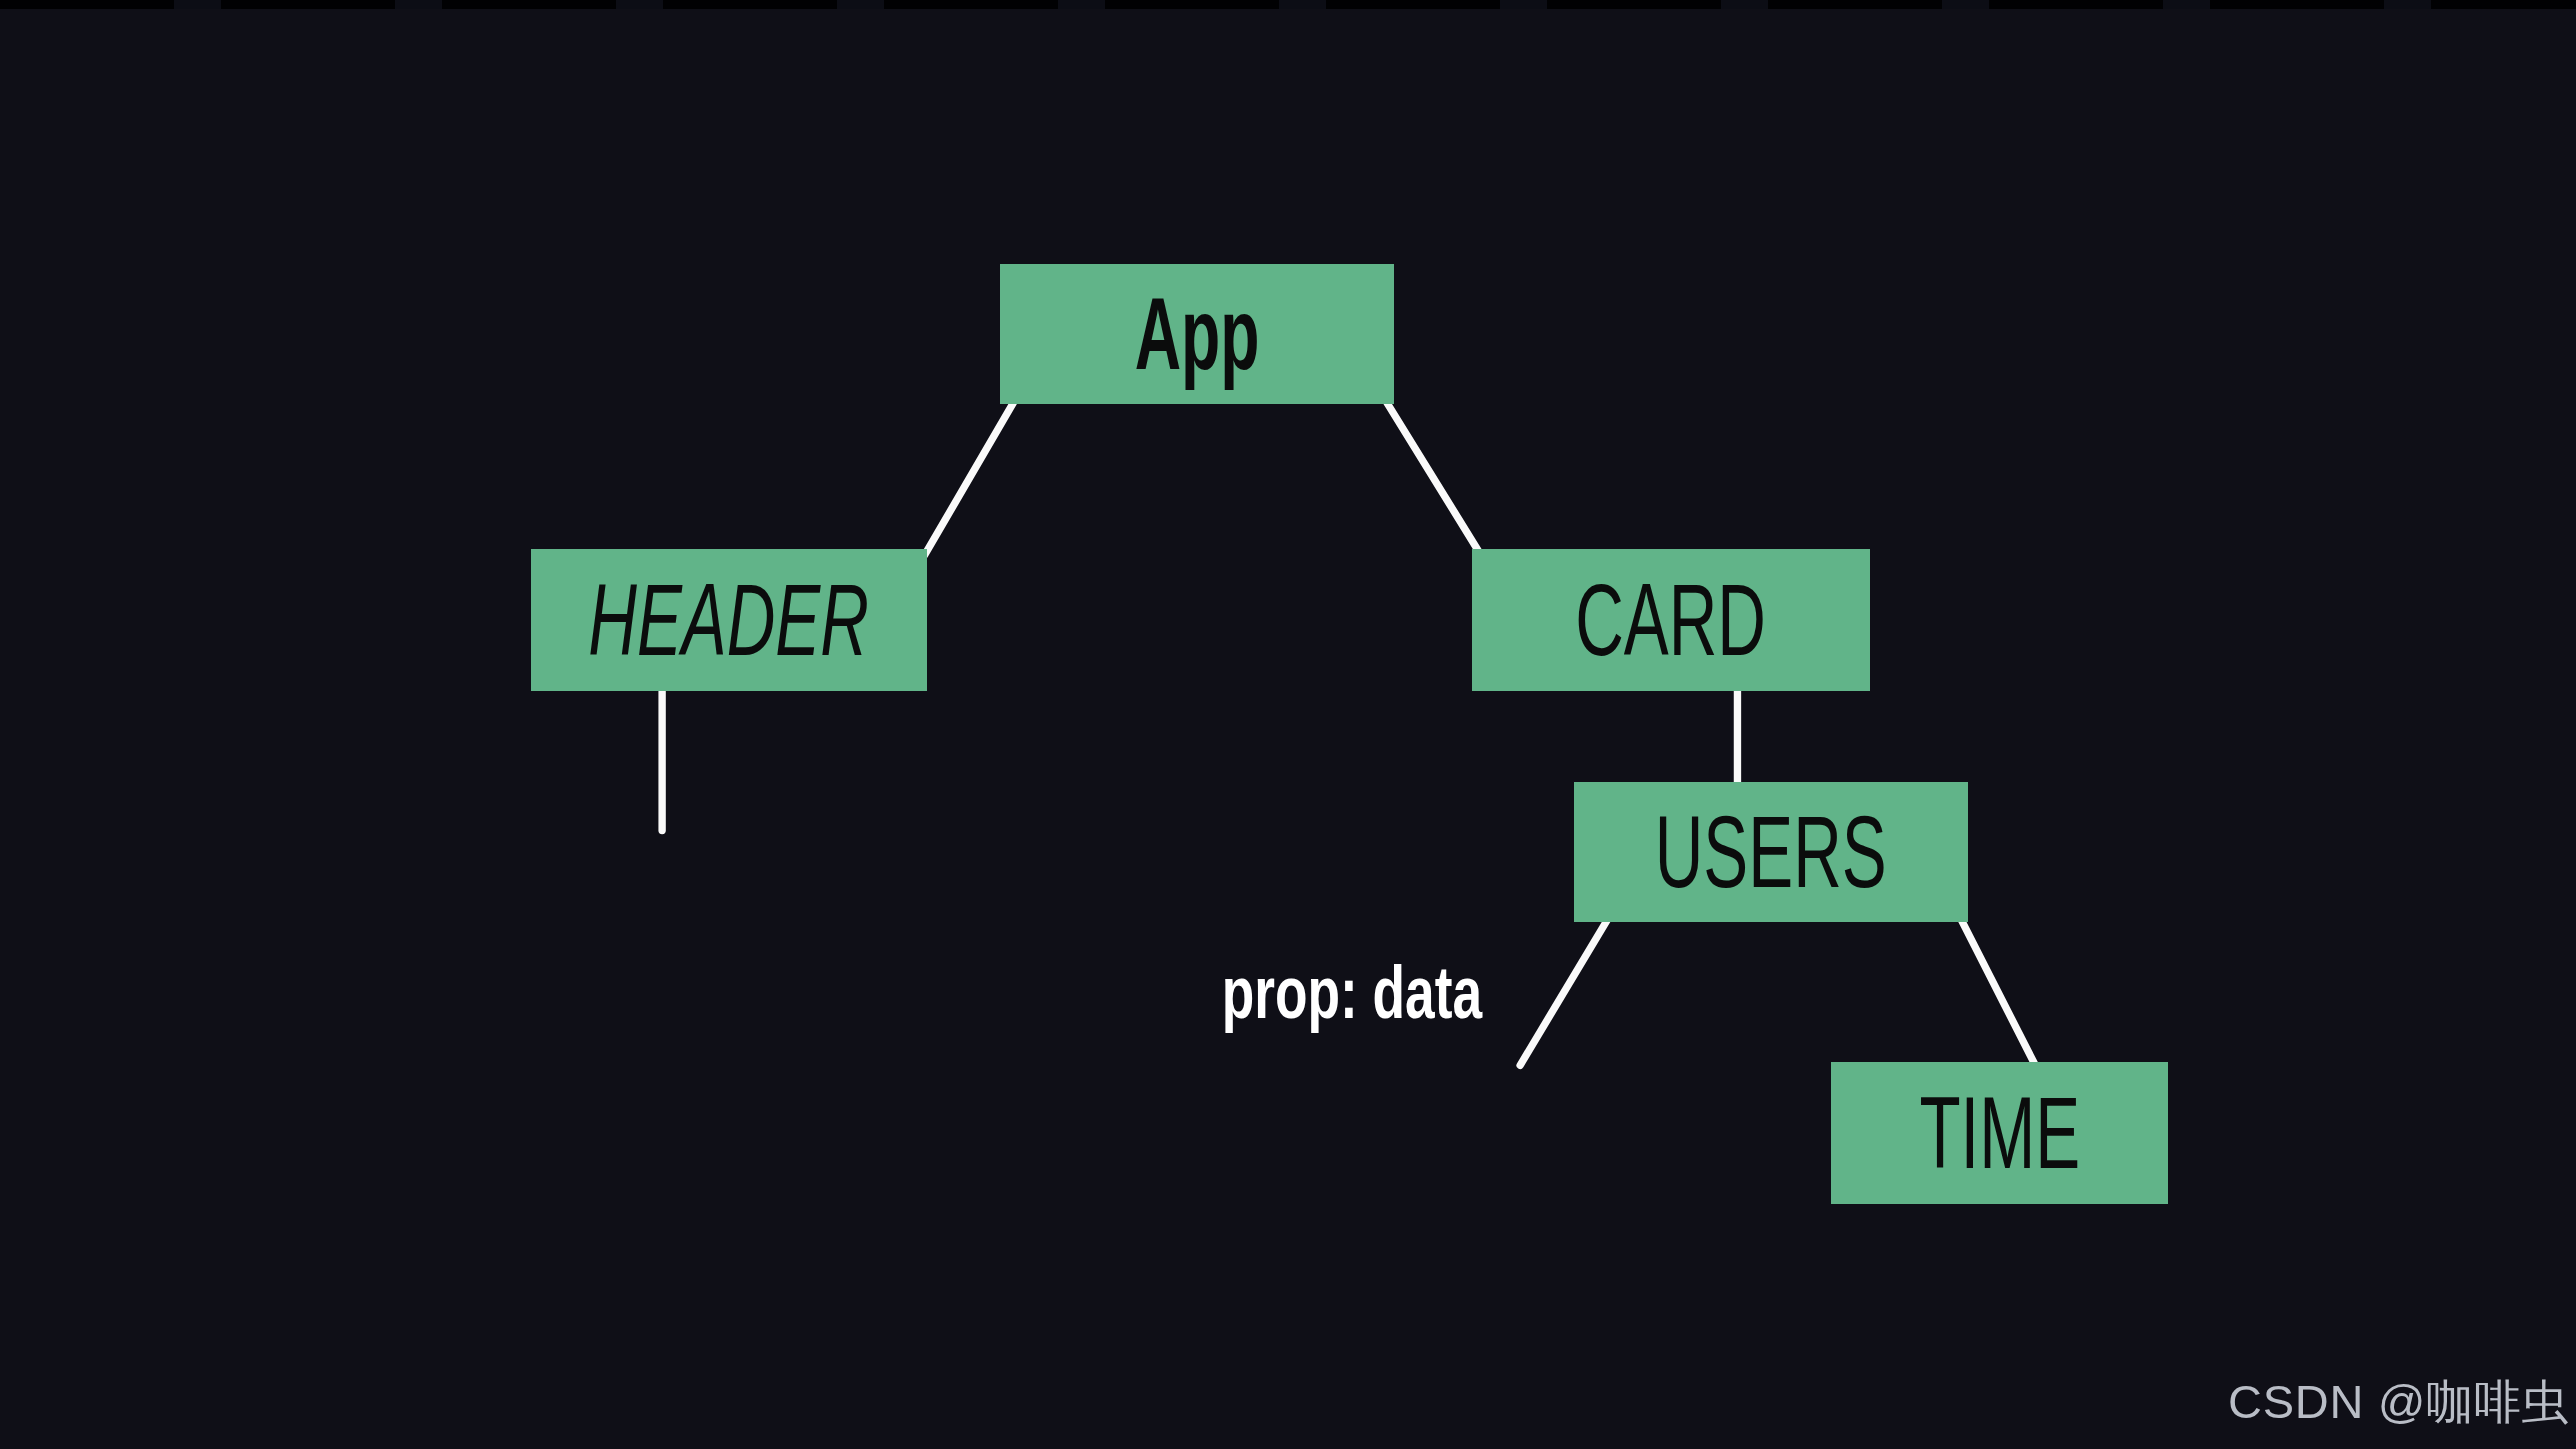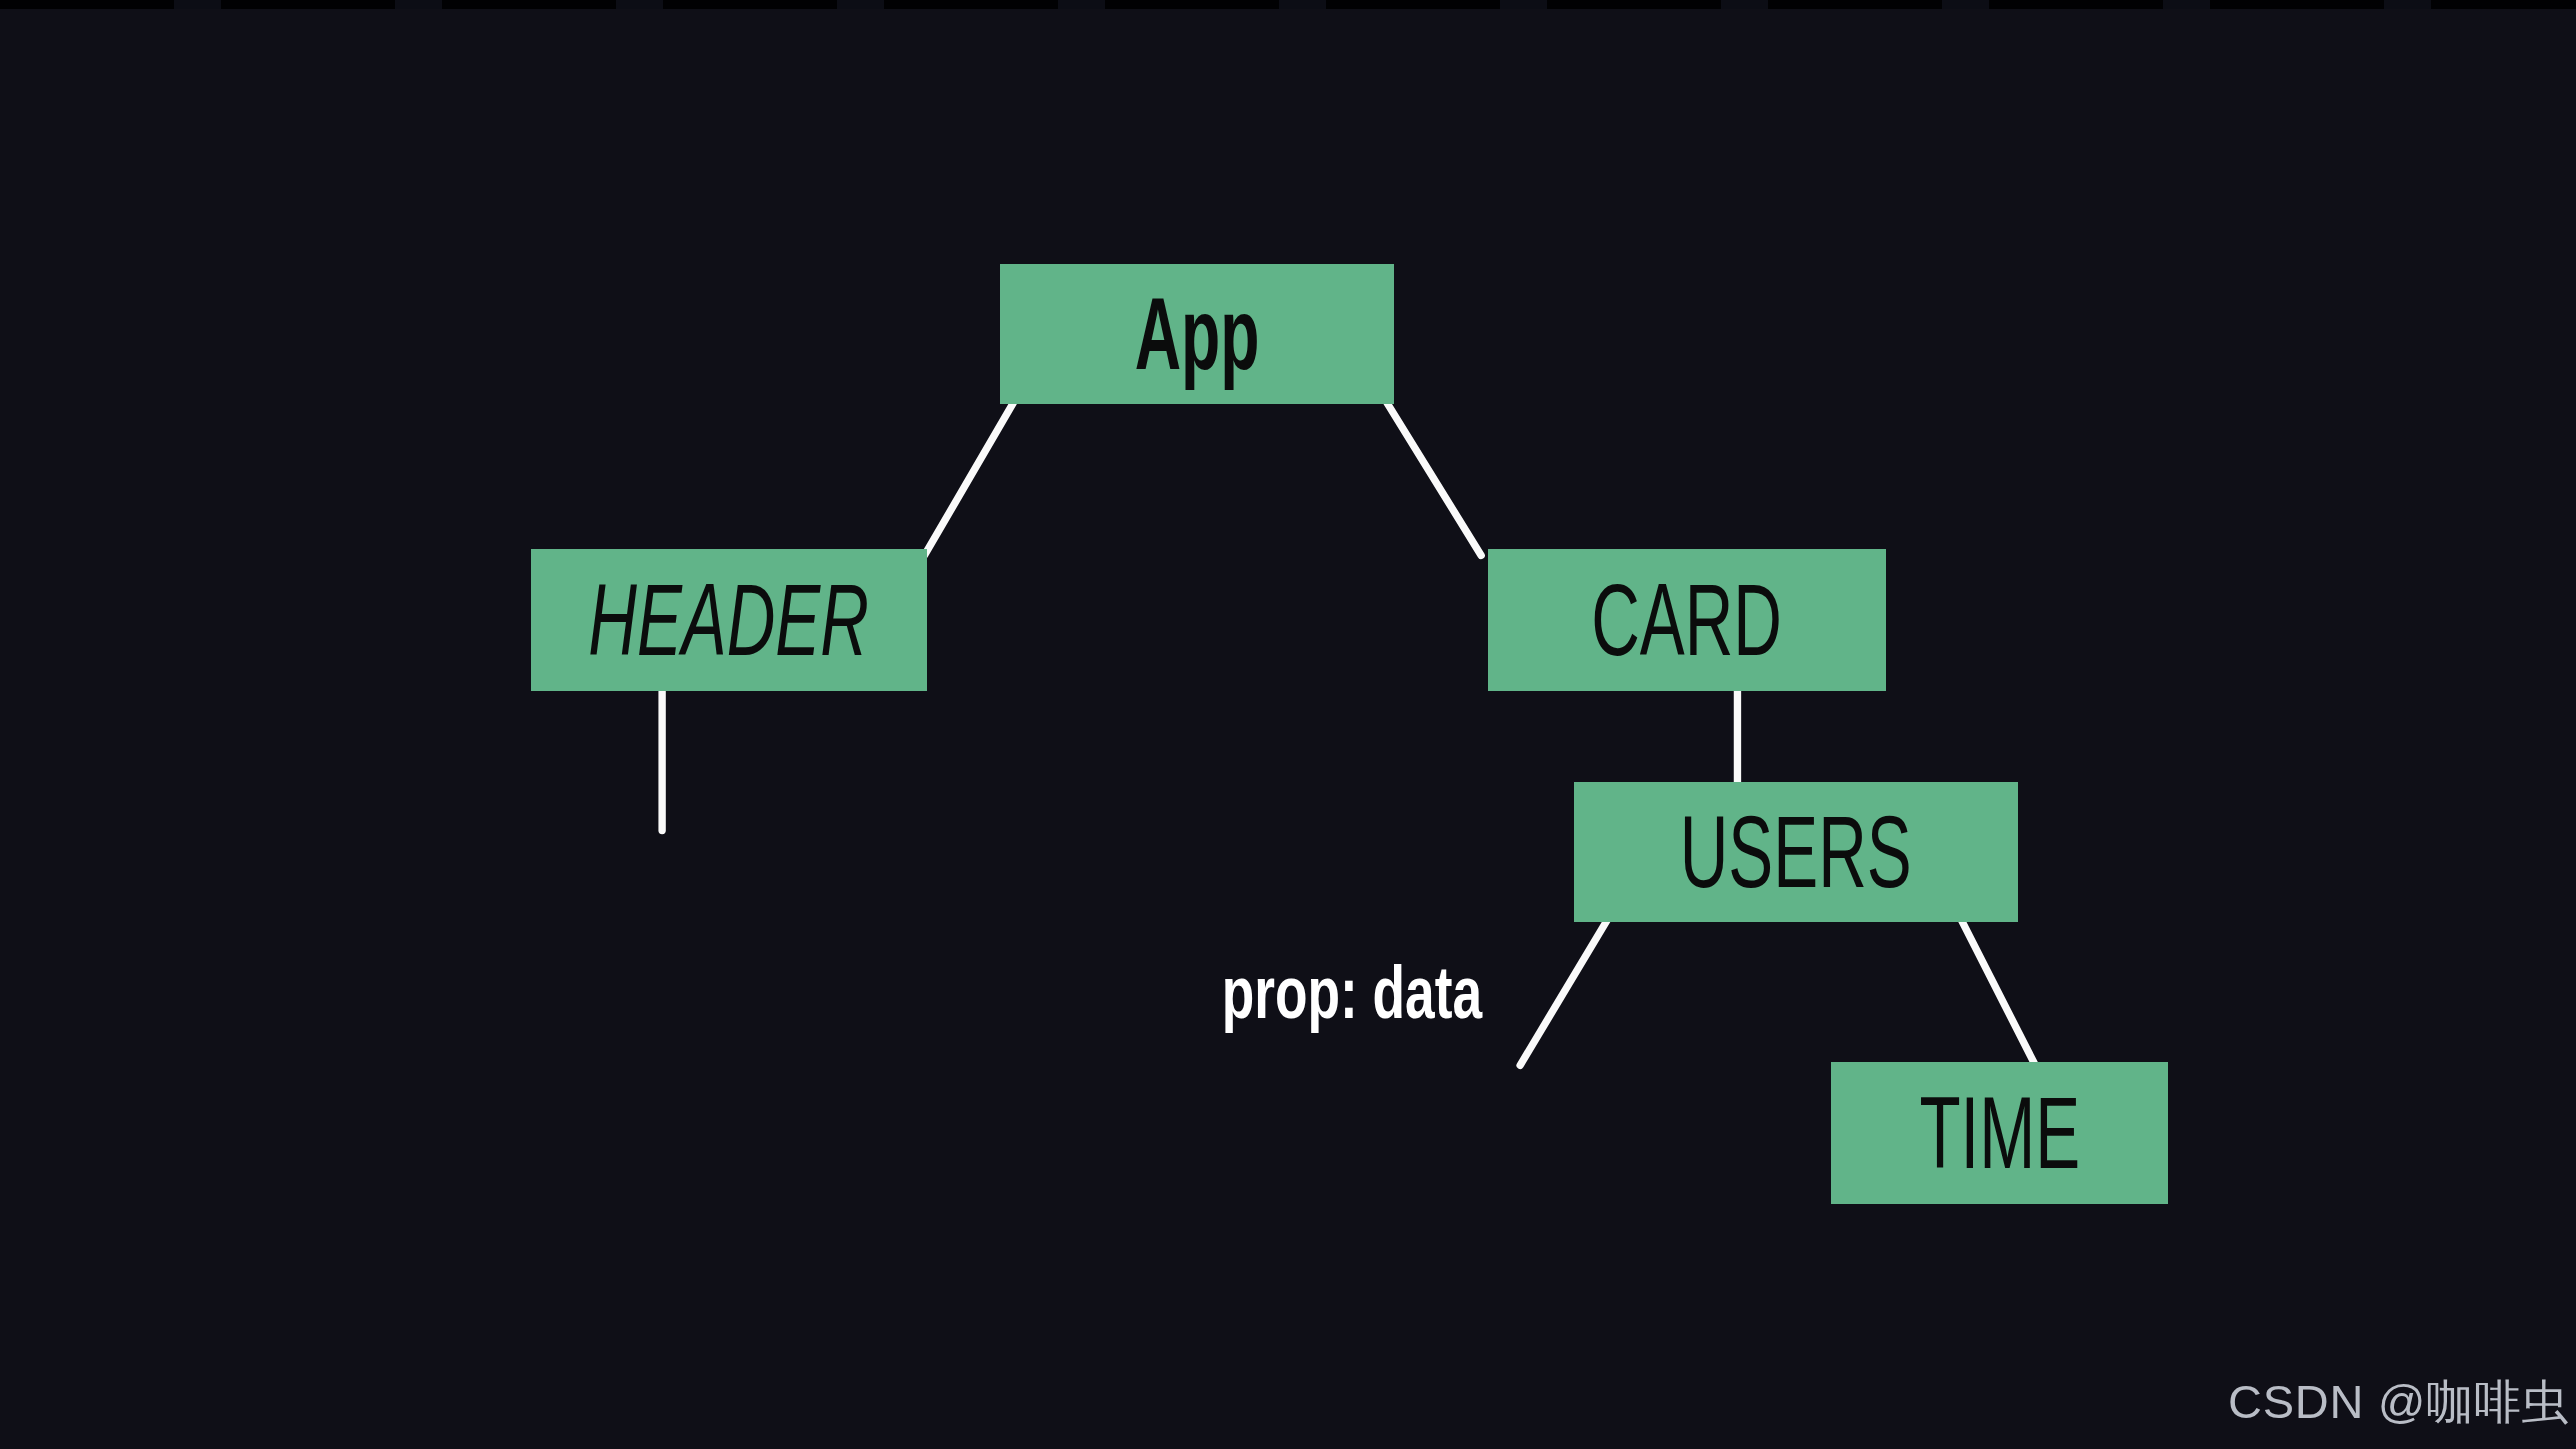--- a/index.html
+++ b/index.html
@@ -27,23 +27,23 @@
     font-size:102px;font-weight:400;line-height:1;
     transform:scaleX(0.66);transform-origin:center center;
     white-space:nowrap;letter-spacing:0;
   }
   .green{background:#61b489;}
   .blue{background:#7ddcf8;border-radius:3.4px;}
   .bold .lbl{font-weight:700;}
   .n-app   {left:1000px;top:264px; width:394px;height:140px;}
   .n-app .lbl{transform:scaleX(0.63);}
   .n-header{left:531px; top:549px; width:396px;height:142px;font-style:italic;}
-  .n-card  {left:1472px;top:549px; width:398px;height:142px;margin-left:16px;}
+  .n-card  {left:1472px;top:549px; width:398px;height:142px;}
   .n-nav   {left:392px; top:826px;width:396px;height:146px;}
-  .n-users {left:1574px;top:782px;width:444px;height:140px;}
+  .n-users {left:1574px;top:782px;width:394px;height:140px;}
   .n-date  {left:1267px;top:1062px;width:396px;height:144px;}
   .n-date .lbl{font-size:94px;transform:scaleX(0.70);}
   .n-time  {left:1787px;top:1062px;width:337px;height:142px;margin-left:44px;}
   .prop-label{
     position:absolute;left:1204px;top:955px;width:295px;height:75px;
     display:flex;align-items:center;justify-content:center;
     color:#ffffff;
   }
   .prop-label .lbl{
     display:inline-block;font-size:74px;font-weight:700;line-height:1;

